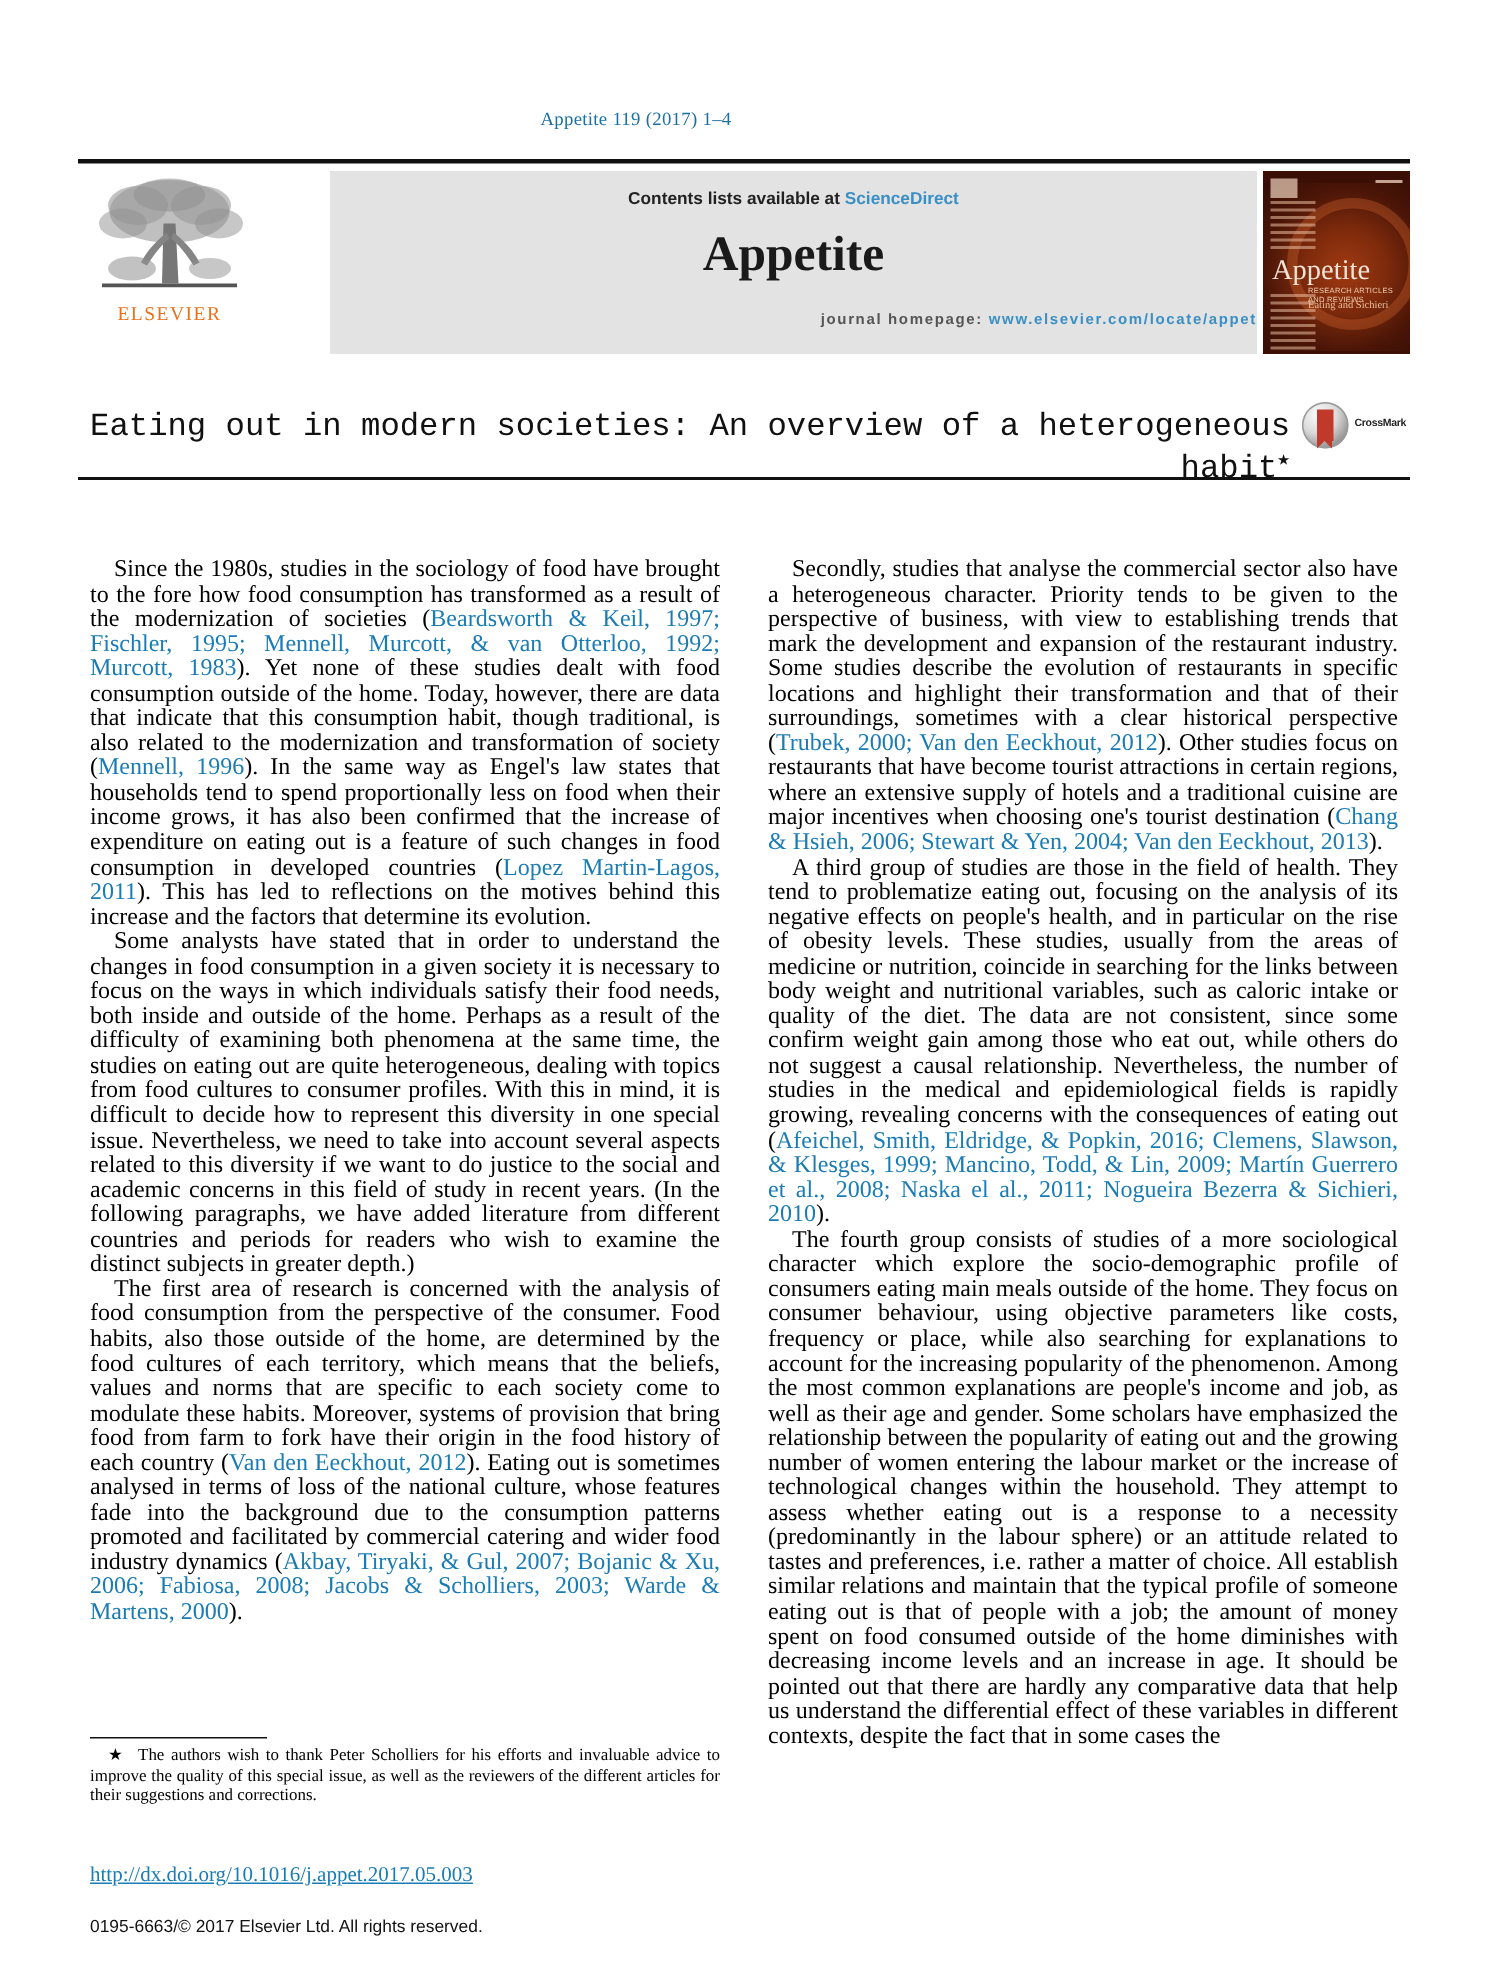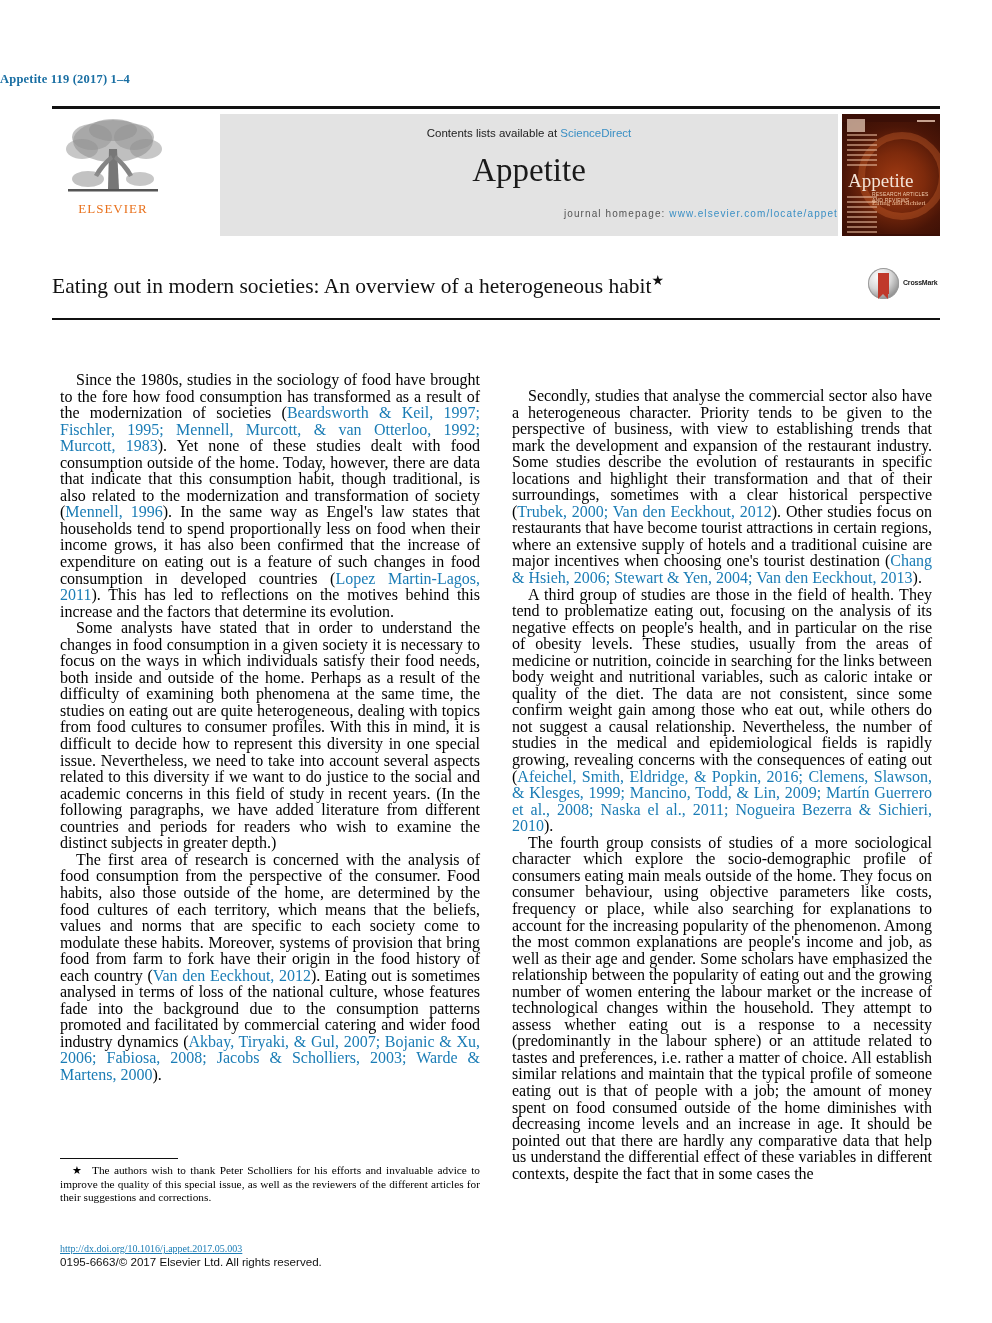--- a/index.html
+++ b/index.html
@@ -21,23 +21,23 @@
     width: 992px;
     height: 1323px;
   }
 
   
   .running-head {
     position: absolute;
     top: 72px;
     left: 0;
     width: 848px;
-    text-align: left;
+    text-align: center;
     font-size: 12.5px;
-    font-weight: bold;
+    font-weight: normal;
     color: #1a6fa3;
     letter-spacing: .2px;
   }
 
   
   .masthead {
     position: absolute;
     left: 52px;
     top: 106px;
     width: 888px;
@@ -69,20 +69,21 @@
     letter-spacing: 1px;
     color: #E9711C;
   }
   .mast-center {
     position: absolute;
     left: 168px;
     top: 2px;
     width: 618px;
     height: 122px;
     background: #e3e3e3;
+    font-weight: bold;
   }
   .contents-line {
     position: absolute;
     top: 13px;
     left: 0;
     width: 618px;
     text-align: center;
     font-family: "Liberation Sans", sans-serif;
     font-size: 11.5px;
     color: #222;
@@ -189,25 +190,26 @@
   }
 
   
   .title-block {
     position: absolute;
     left: 52px;
     top: 272px;
     width: 888px;
   }
   .article-title {
-    font-family: Liberation Serif, serif;
+    font-family: Liberation Mono, monospace;
     font-size: 21.5px;
     color: #111;
     line-height: 1.25;
     padding-right: 80px;
+    text-align: right;
   }
   .article-title .star {
     font-size: 14px;
     vertical-align: super;
   }
   .crossmark {
     position: absolute;
     right: 0;
     top: -4px;
     width: 72px;
@@ -259,21 +261,21 @@
     left: 52px;
     top: 372px;
     width: 888px;
   }
   .col {
     position: absolute;
     top: 0;
     width: 420px;
   }
   .col-left { left: 8px; }
-  .col-right { left: 460px; margin-top: 16px; }
+  .col-right { left: 460px; }
 
   .col p {
     margin: 0;
     font-family: "Liberation Serif", serif;
     font-size: 16px;
     line-height: 16.55px;
     text-align: justify;
     text-indent: 16px;
     hyphens: auto;
     -webkit-hyphens: auto;
@@ -308,24 +310,24 @@
   
   .doi-block {
     position: absolute;
     left: 60px;
     top: 1243px;
     width: 430px;
   }
   .doi-link {
     display: block;
     font-family: "Liberation Serif", serif;
-    font-size: 10px;
+    font-size: 14px;
     color: #1a7cb5;
     text-decoration: underline;
-    margin-bottom: 1px;
+    margin-bottom: 19px;
   }
   .copyright {
     font-family: Liberation Sans, sans-serif;
     font-size: 11.6px;
     color: #111;
   }
 </style>
 </head>
 <body>
 

